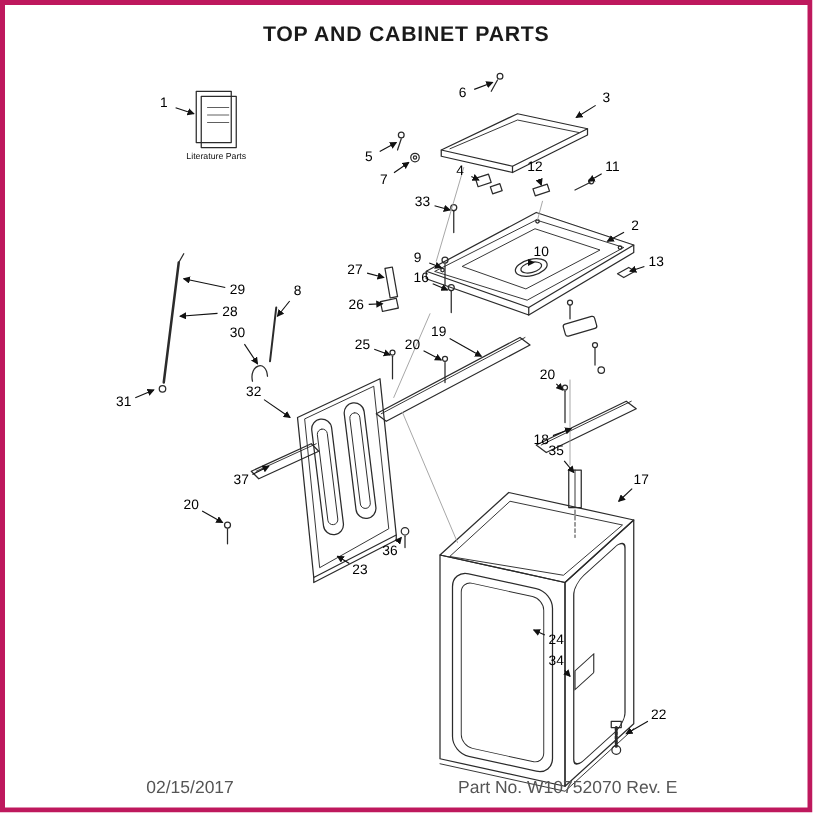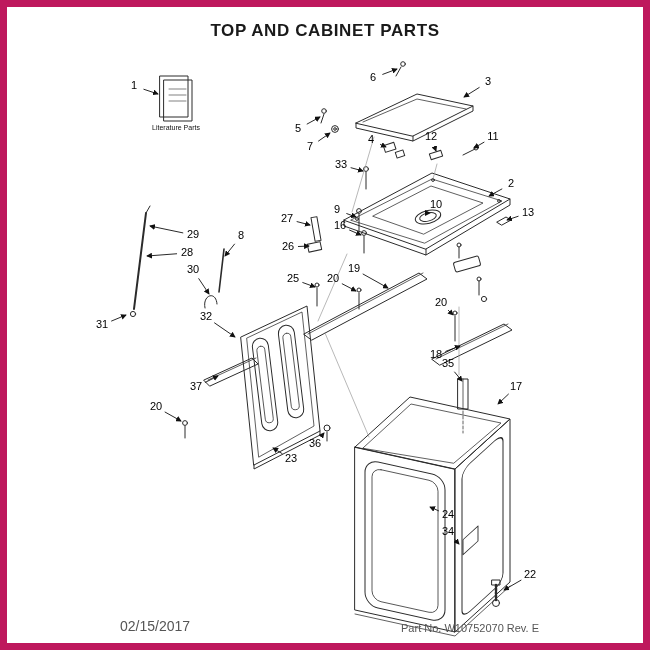--- a/index.html
+++ b/index.html
@@ -1,27 +1,27 @@
 <!DOCTYPE html>
 <html><head>
 <meta charset="utf-8">
 <style>
   html,body{margin:0;padding:0;background:#fff;}
   .page{
     position:relative;width:650px;height:650px;background:#fff;
-    border:7px solid #be185d;box-sizing:border-box;overflow:hidden;
+    border:4px solid #be185d;box-sizing:border-box;overflow:hidden;
     font-family:"Liberation Sans",sans-serif;
   }
   .title{
     position:absolute;top:14px;left:0;width:100%;text-align:center;
     font-size:17px;font-weight:bold;letter-spacing:.6px;color:#1a1a1a;margin:0;
   }
   .diagram-svg{position:absolute;left:0;top:0;}
   .footer-left{position:absolute;bottom:9px;left:113px;font-size:14px;color:#555;}
-  .footer-right{position:absolute;bottom:9px;right:104px;font-size:11px;color:#555;text-align:left;}
+  .footer-right{position:absolute;bottom:9px;right:104px;font-size:14px;color:#555;text-align:left;}
   .callout-num{font-family:"Liberation Sans",sans-serif;font-size:11px;fill:#000;}
   .lit-label{font-family:"Liberation Sans",sans-serif;font-size:7px;fill:#111;}
 </style>
 </head>
 <body>
 
 <div class="page">
 
   <h1 class="title">TOP AND CABINET PARTS</h1>
 

